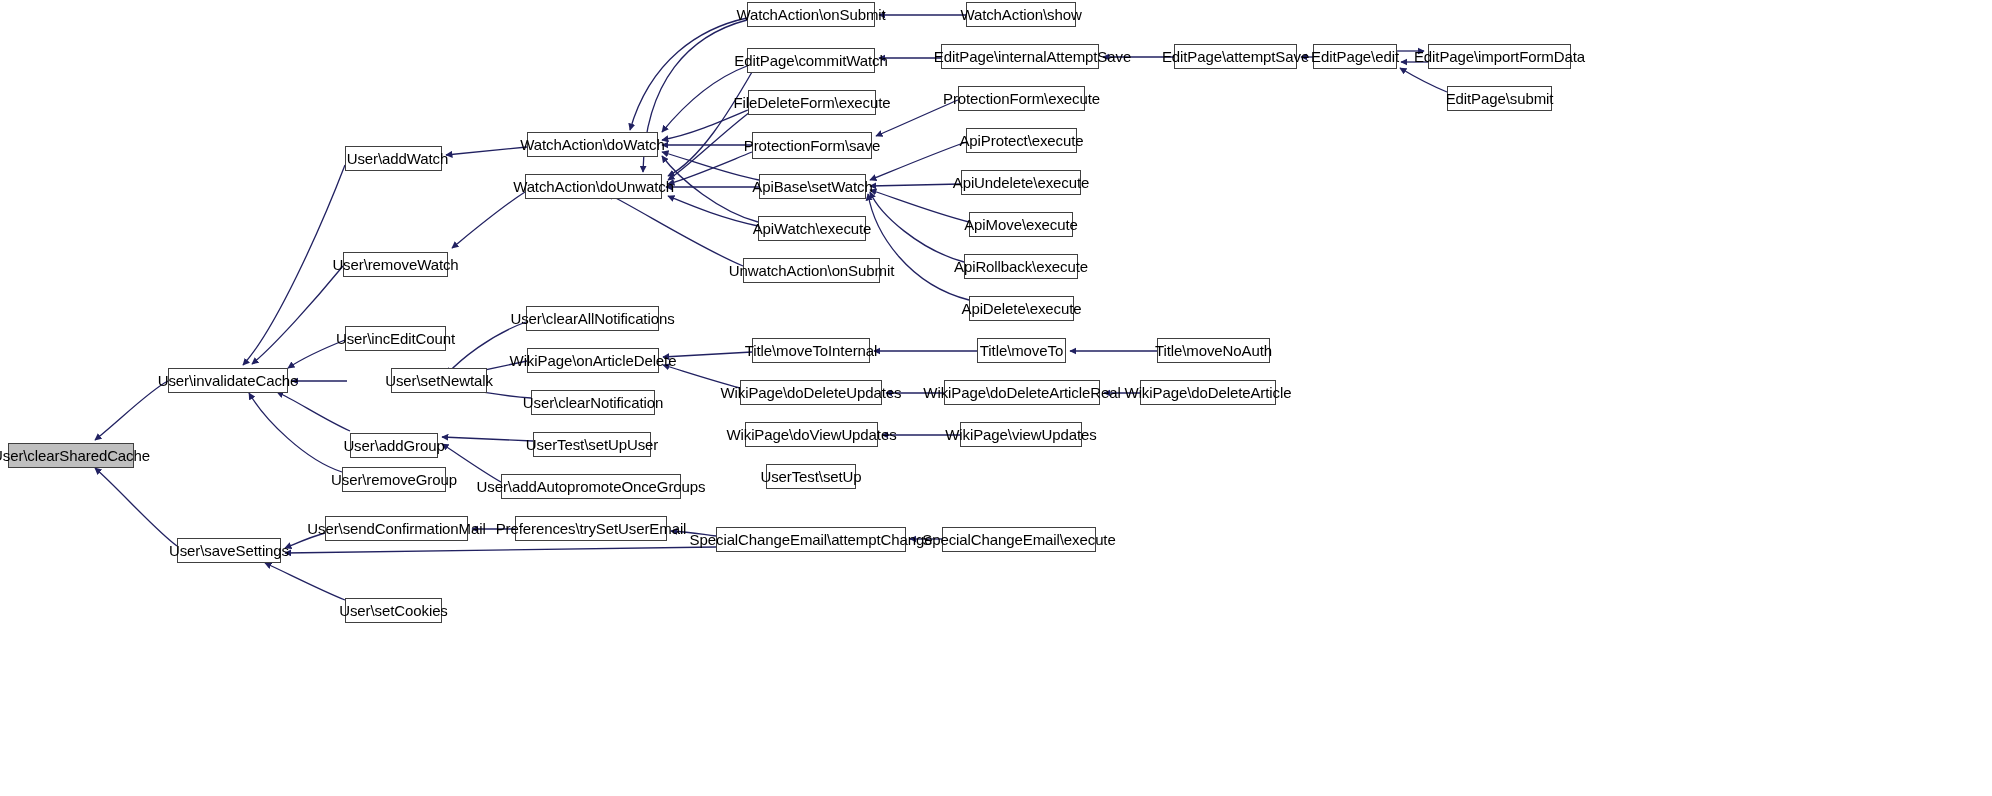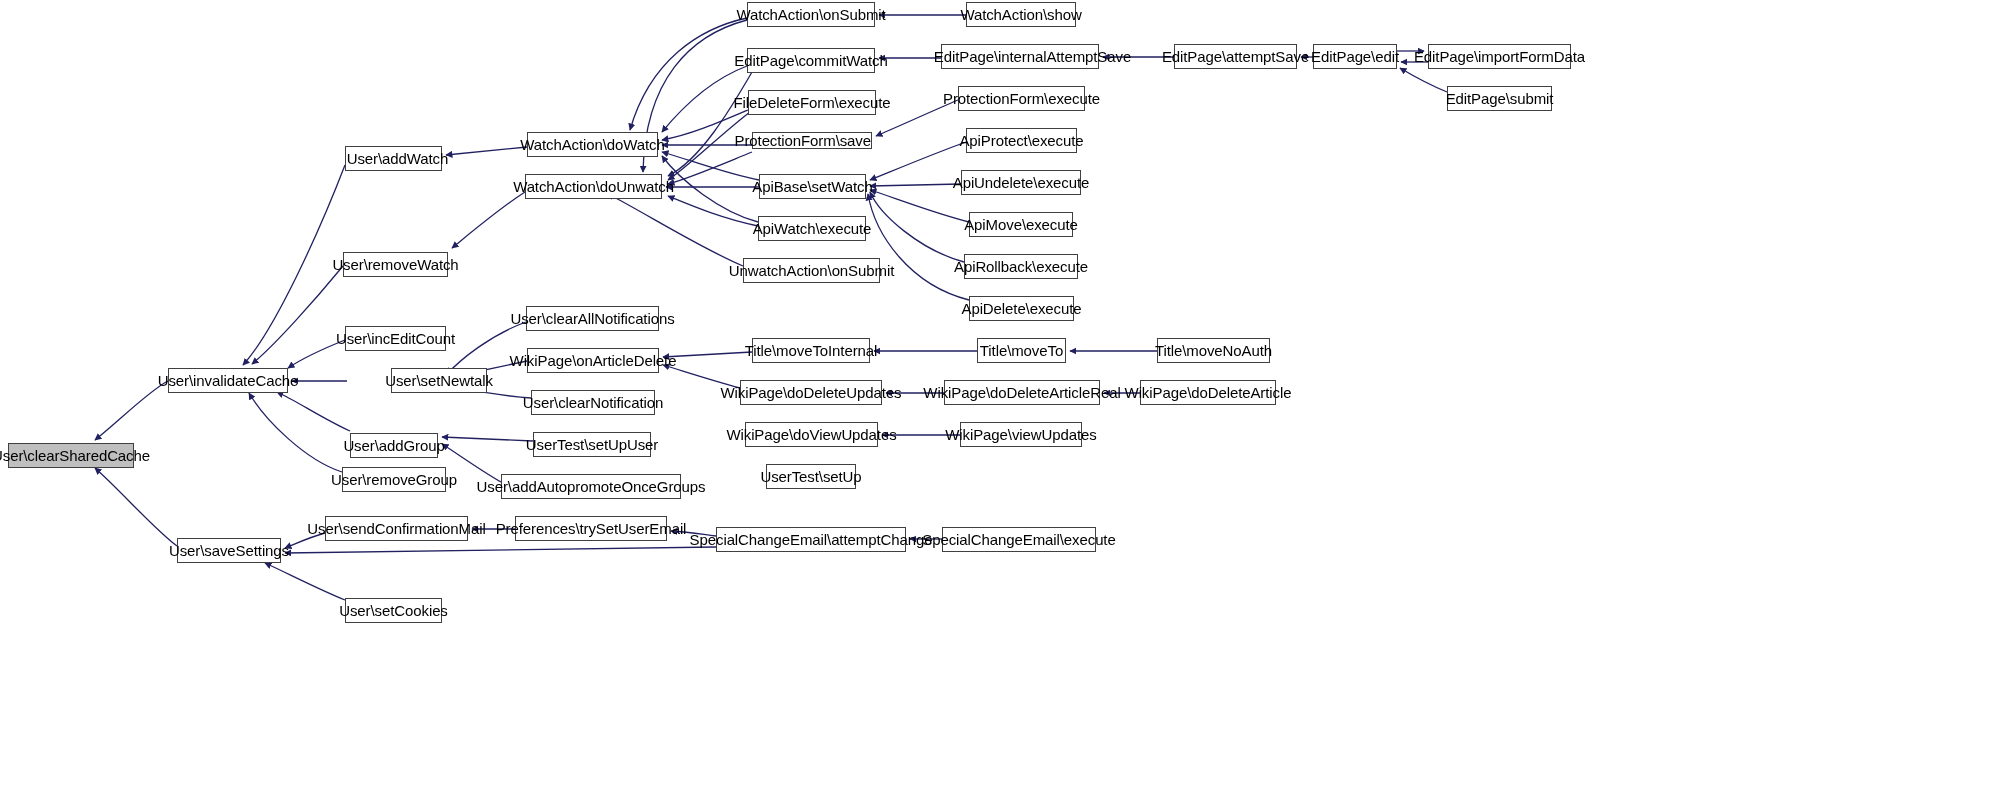--- a/index.html
+++ b/index.html
@@ -175,21 +175,21 @@
       </div>
       <div class="gnode" style="left: 747px; top: 2px; width: 128px; height: 25px;">
         <span class="lbl">WatchAction\onSubmit</span>
       </div>
       <div class="gnode" style="left: 747px; top: 48px; width: 128px; height: 25px;">
         <span class="lbl">EditPage\commitWatch</span>
       </div>
       <div class="gnode" style="left: 748px; top: 90px; width: 128px; height: 25px;">
         <span class="lbl">FileDeleteForm\execute</span>
       </div>
-      <div class="gnode" style="left: 752px; top: 132px; width: 120px; height: 17px; justify-content: flex-end;">
+      <div class="gnode" style="left: 752px; top: 132px; width: 120px; height: 27px;">
         <span class="lbl">ProtectionForm\save</span>
       </div>
       <div class="gnode" style="left: 759px; top: 174px; width: 107px; height: 25px;">
         <span class="lbl">ApiBase\setWatch</span>
       </div>
       <div class="gnode" style="left: 758px; top: 216px; width: 108px; height: 25px;">
         <span class="lbl">ApiWatch\execute</span>
       </div>
       <div class="gnode" style="left: 743px; top: 258px; width: 137px; height: 25px;">
         <span class="lbl">UnwatchAction\onSubmit</span>

